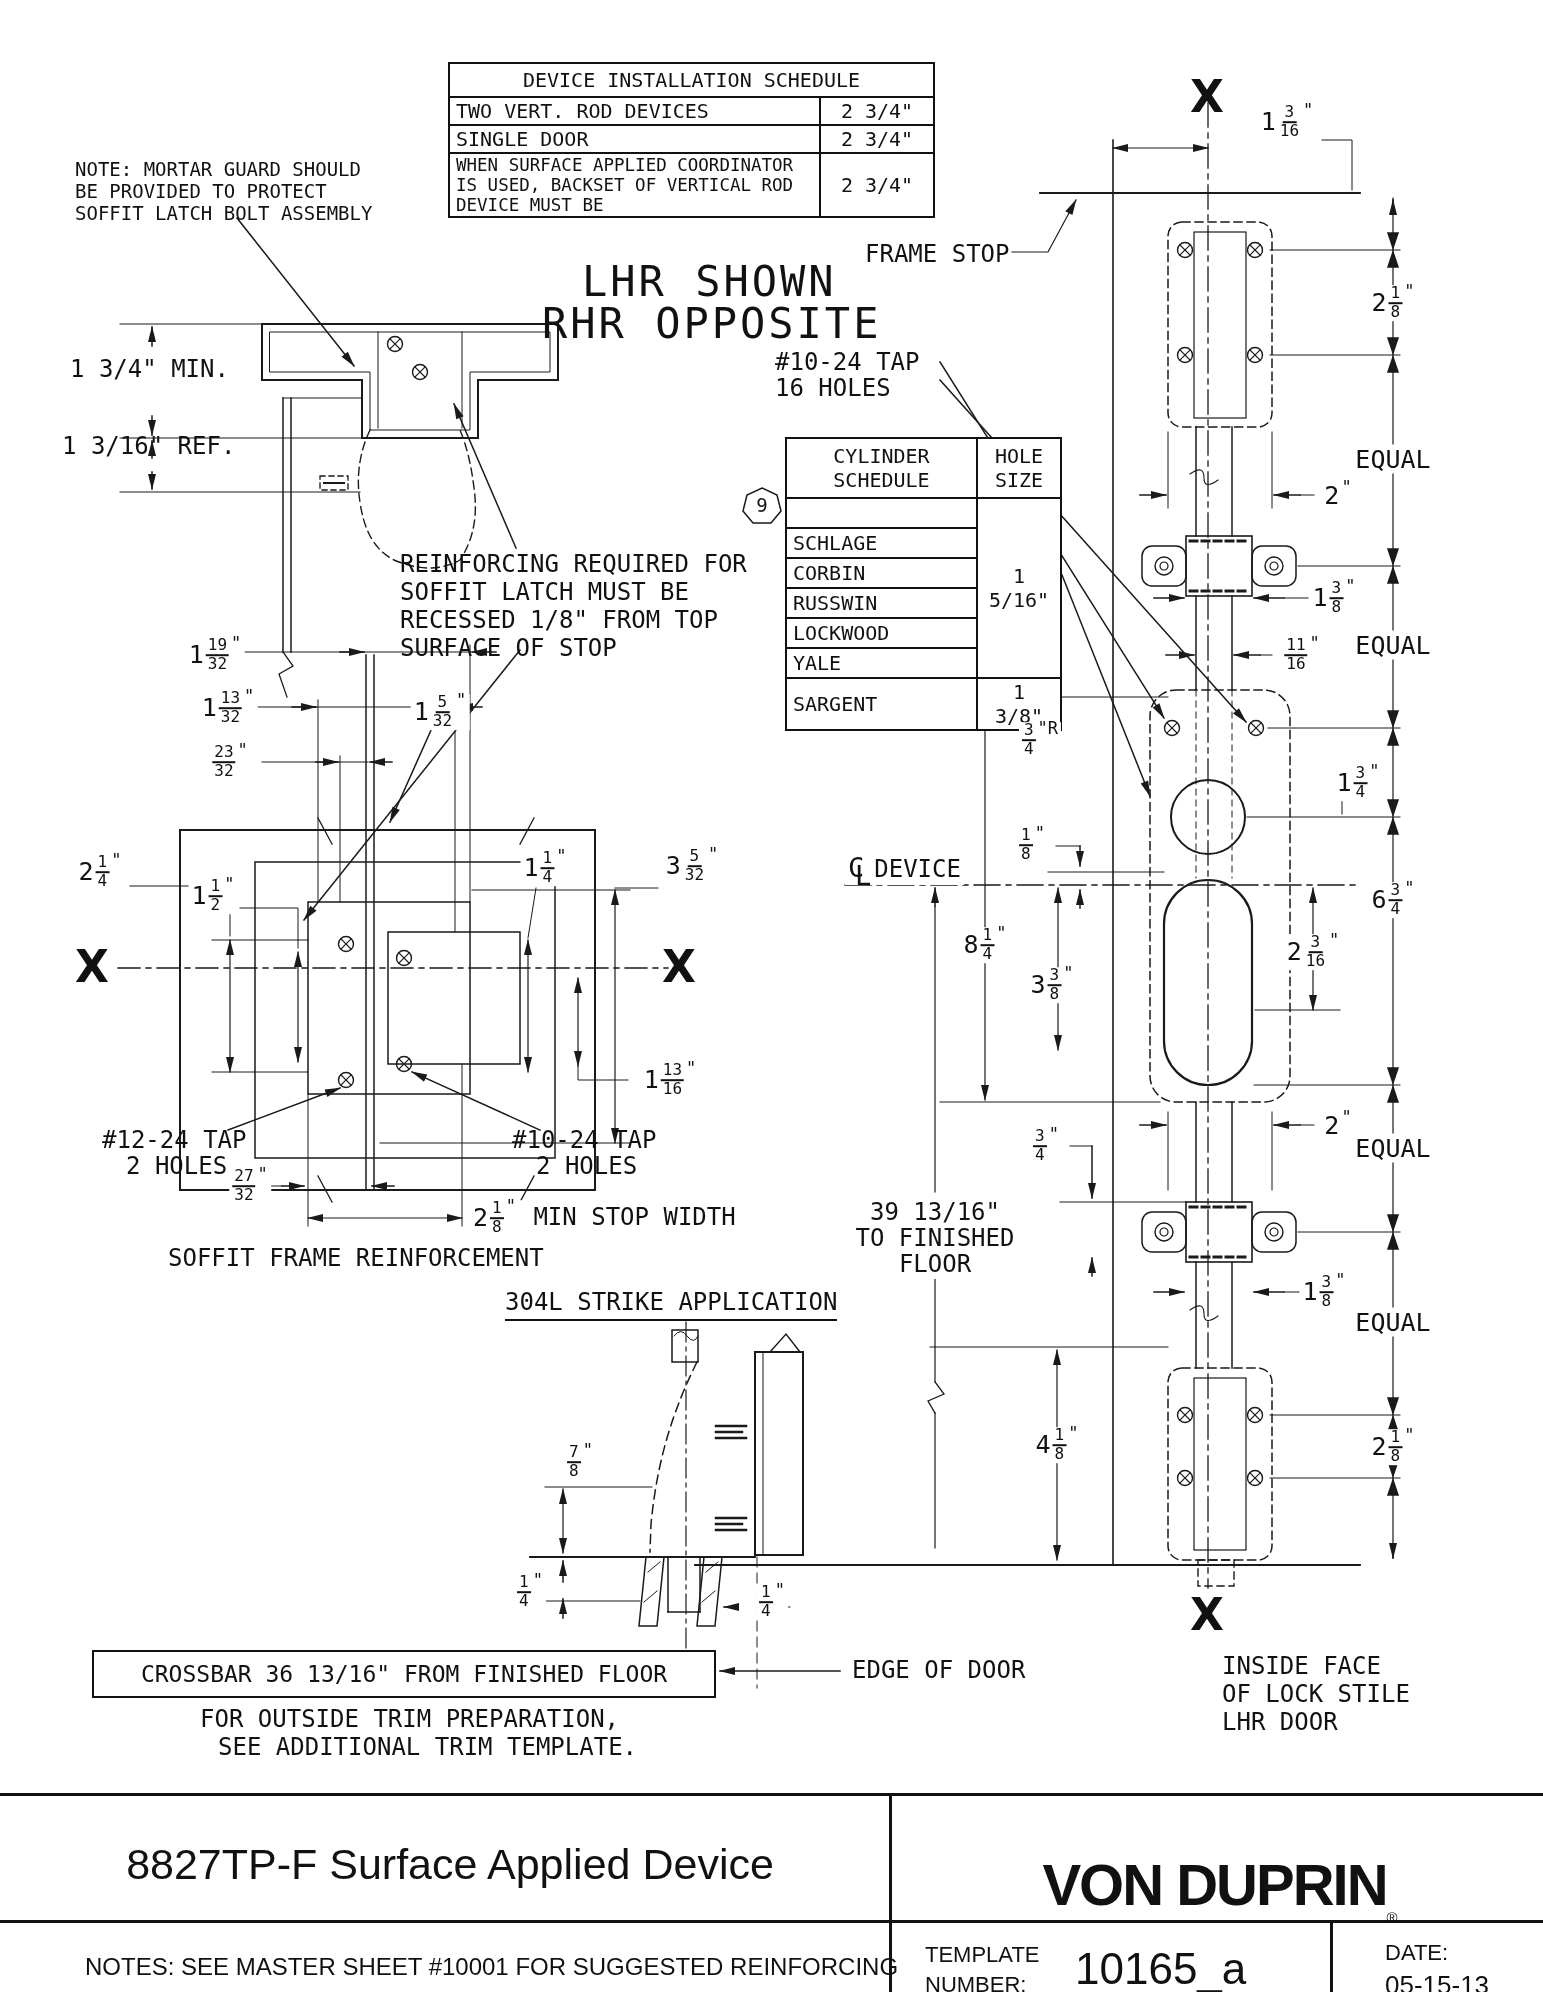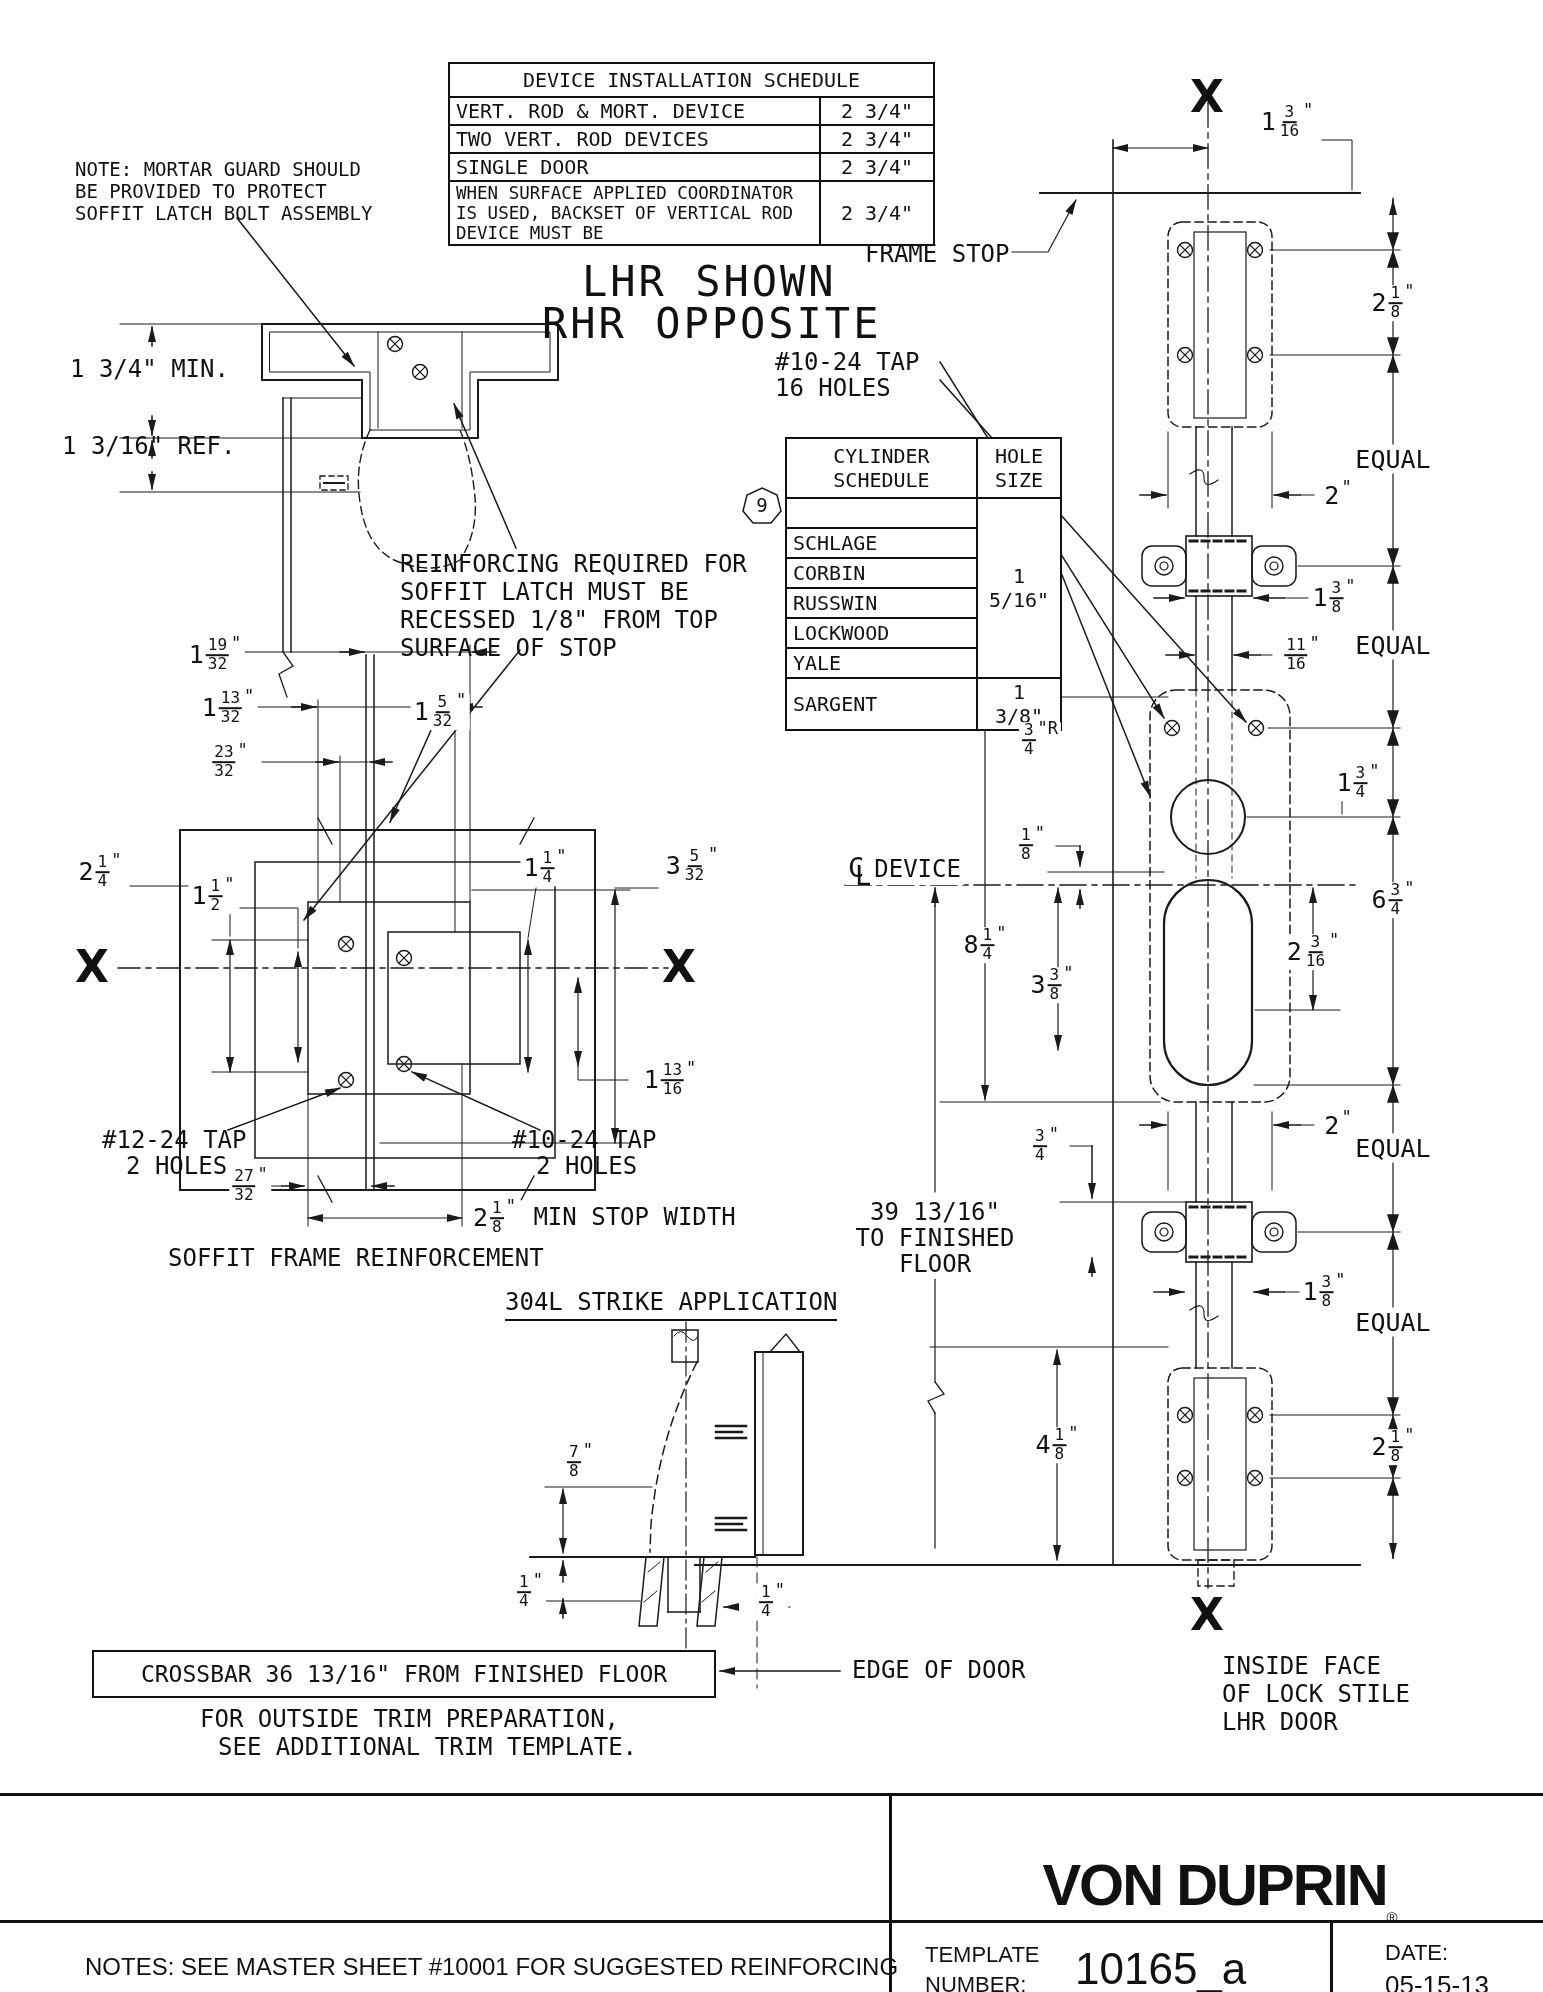--- a/index.html
+++ b/index.html
@@ -285,24 +285,20 @@
     <polygon points="762,488 777,495 781,511 771,523 753,523 743,511 747,495" stroke-width="1.5"></polygon>
   </g>
 </svg>
 
 <table class="sched">
   <tbody>
         <tr>
           <th class="ttl" colspan="2">DEVICE INSTALLATION SCHEDULE</th>
         </tr>
   <tr>
-          <td>VERT. ROD &amp; MORT. DEVICE</td>
-          <td class="val">2 3/4"</td>
-        </tr>
-  <tr>
           <td>TWO VERT. ROD DEVICES</td>
           <td class="val">2 3/4"</td>
         </tr>
   <tr>
           <td>SINGLE DOOR</td>
           <td class="val">2 3/4"</td>
         </tr>
   <tr>
           <td class="small">WHEN SURFACE APPLIED COORDINATOR IS USED, BACKSET OF VERTICAL ROD DEVICE MUST BE</td>
           <td class="val">2 3/4"</td>
@@ -628,20 +624,21 @@
         <u>8</u>
       </i>
       <i class="fx">"</i>
     </div>
 
 <div class="tbline" style="left:0;top:1793px;width:1543px;height:3px;"></div>
 <div class="tbline" style="left:889px;top:1793px;width:3px;height:199px;"></div>
 <div class="tbline" style="left:0;top:1920px;width:1543px;height:3px;"></div>
 <div class="tbline" style="left:1330px;top:1920px;width:3px;height:72px;"></div>
 
+<div class="L sans" style="left:105px;top:1838px;width:690px;text-align:center;font-size:43px;">8827TP-F Surface Applied Device</div>
 <div class="L sans" style="left:1000px;top:1850px;width:440px;text-align:center;"><span class="brand">VON DUPRIN</span><span style="font-size:15px;vertical-align:-18px;">®</span></div>
 <div class="L sans" style="left:85px;top:1952px;font-size:24px;">NOTES: SEE MASTER SHEET #10001 FOR SUGGESTED REINFORCING</div>
 <div class="L sans" style="left:925px;top:1942px;font-size:22px;">TEMPLATE</div>
 <div class="L sans" style="left:925px;top:1972px;font-size:22px;">NUMBER:</div>
 <div class="L sans" style="left:1075px;top:1942px;font-size:44px;">10165_a</div>
 <div class="L sans" style="left:1385px;top:1940px;font-size:22px;">DATE:</div>
 <div class="L sans" style="left:1385px;top:1970px;font-size:26px;">05-15-13</div>
 
 </div>
 

